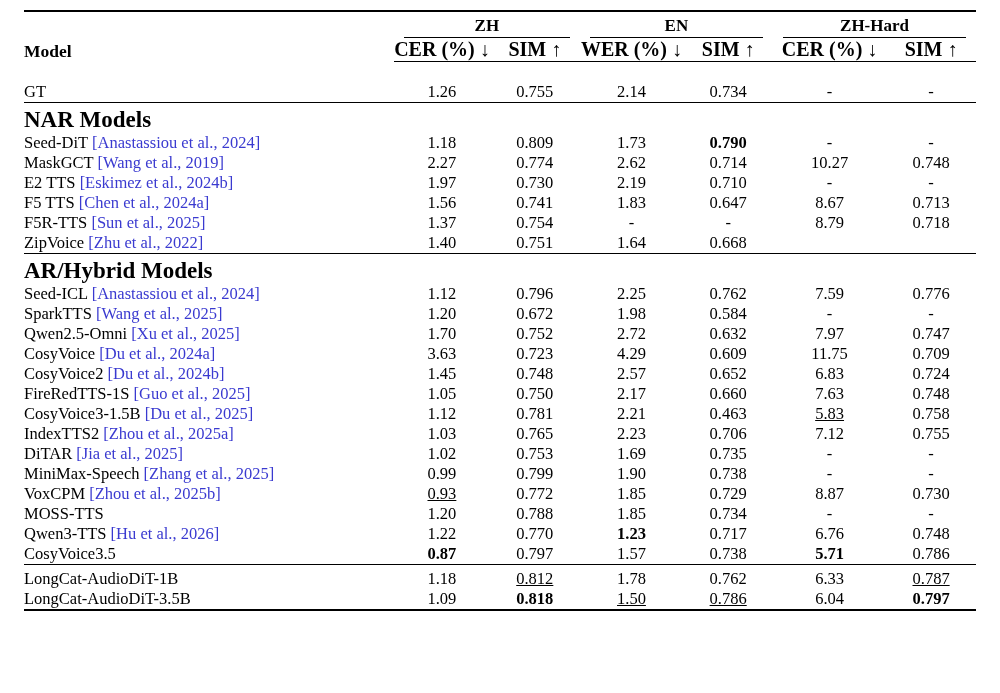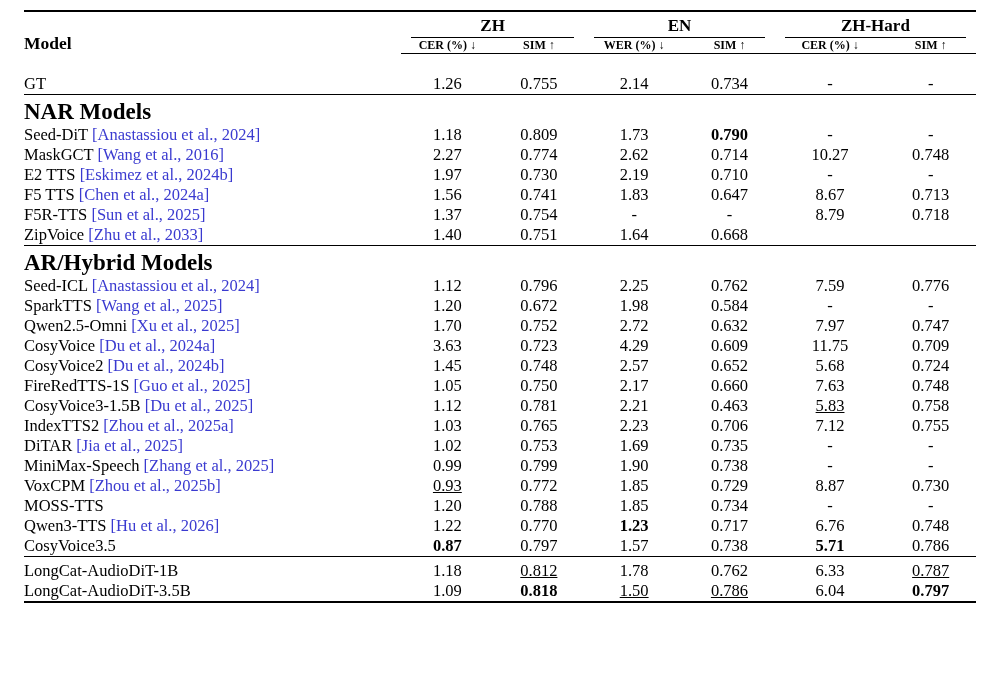--- a/index.html
+++ b/index.html
@@ -47,21 +47,21 @@
   }
   .hdr-group .grp-underline {
     display: block;
     border-bottom: 1px solid #000;
     padding: 4px 0 1px 0;
     margin: 0 10px;
   }
   .hdr-sub {
     text-align: center;
     font-weight: bold;
-    font-size: 12px;
+    font-size: 20px;
     padding: 2px 0 6px 0;
   }
   .hdr-model {
     font-weight: bold;
     font-size: 17.5px;
     text-align: left;
     padding: 6px 0 6px 2px;
     margin-top: 32px;
   }
   td.model {
@@ -154,21 +154,21 @@
         <tr>
           <td class="model"><span>Seed-DiT</span> <span class="cite">[Anastassiou et al., 2024]</span></td>
           <td class="num">1.18</td>
           <td class="num">0.809</td>
           <td class="num">1.73</td>
           <td class="num bold">0.790</td>
           <td class="num">-</td>
           <td class="num">-</td>
         </tr>
         <tr>
-          <td class="model"><span>MaskGCT</span> <span class="cite">[Wang et al., 2016]</span></td>
+          <td class="model"><span>MaskGCT</span> <span class="cite">[Wang et al., 2019]</span></td>
           <td class="num">2.27</td>
           <td class="num">0.774</td>
           <td class="num">2.62</td>
           <td class="num">0.714</td>
           <td class="num">10.27</td>
           <td class="num">0.748</td>
         </tr>
         <tr>
           <td class="model"><span>E2 TTS</span> <span class="cite">[Eskimez et al., 2024b]</span></td>
           <td class="num">1.97</td>
@@ -190,21 +190,21 @@
         <tr>
           <td class="model"><span>F5R-TTS</span> <span class="cite">[Sun et al., 2025]</span></td>
           <td class="num">1.37</td>
           <td class="num">0.754</td>
           <td class="num">-</td>
           <td class="num">-</td>
           <td class="num">8.79</td>
           <td class="num">0.718</td>
         </tr>
         <tr>
-          <td class="model"><span>ZipVoice</span> <span class="cite">[Zhu et al., 2033]</span></td>
+          <td class="model"><span>ZipVoice</span> <span class="cite">[Zhu et al., 2022]</span></td>
           <td class="num">1.40</td>
           <td class="num">0.751</td>
           <td class="num">1.64</td>
           <td class="num">0.668</td>
           <td class="num"></td>
           <td class="num"></td>
         </tr>
         <tr class="rule-thin spacer-row">
           <td></td>
           <td></td>
@@ -252,21 +252,21 @@
           <td class="num">0.609</td>
           <td class="num">11.75</td>
           <td class="num">0.709</td>
         </tr>
         <tr>
           <td class="model"><span>CosyVoice2</span> <span class="cite">[Du et al., 2024b]</span></td>
           <td class="num">1.45</td>
           <td class="num">0.748</td>
           <td class="num">2.57</td>
           <td class="num">0.652</td>
-          <td class="num">5.68</td>
+          <td class="num">6.83</td>
           <td class="num">0.724</td>
         </tr>
         <tr>
           <td class="model"><span>FireRedTTS-1S</span> <span class="cite">[Guo et al., 2025]</span></td>
           <td class="num">1.05</td>
           <td class="num">0.750</td>
           <td class="num">2.17</td>
           <td class="num">0.660</td>
           <td class="num">7.63</td>
           <td class="num">0.748</td>

